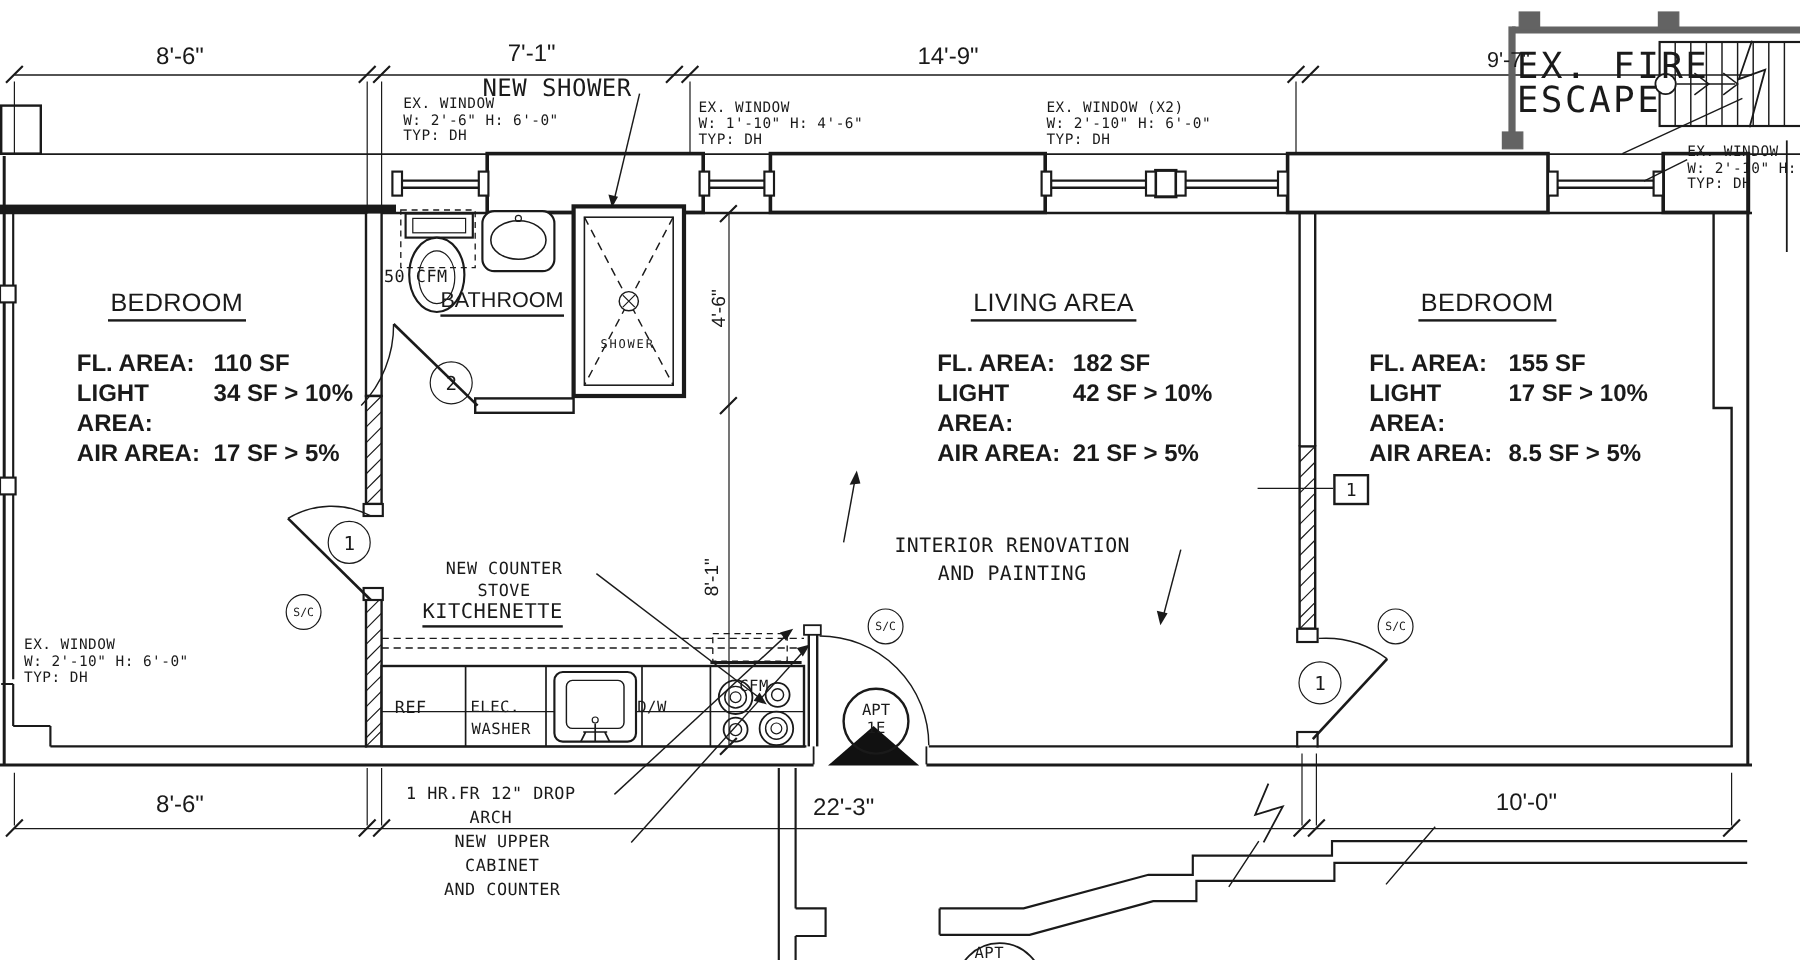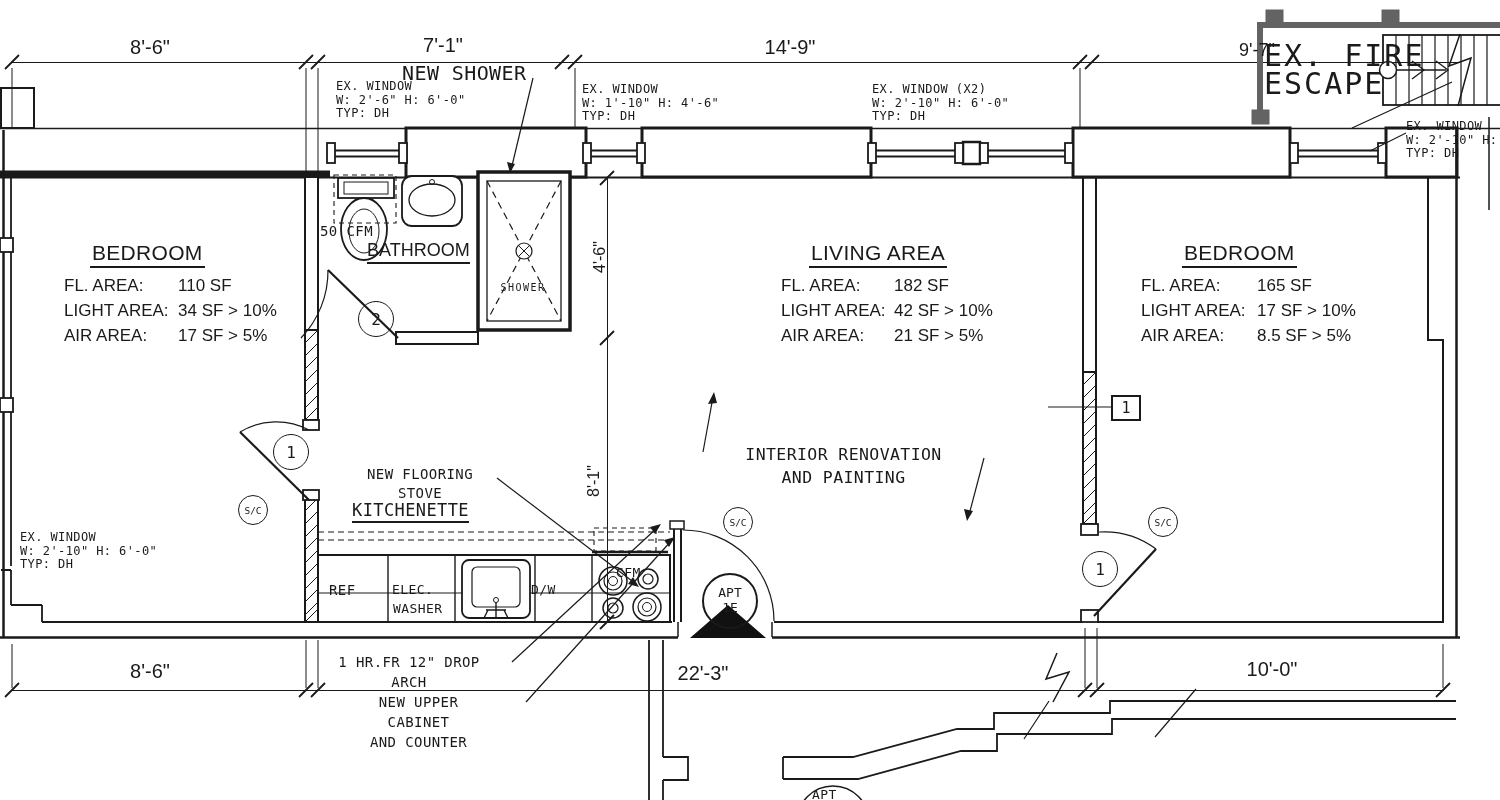--- a/index.html
+++ b/index.html
@@ -5,22 +5,22 @@
   html,body{margin:0;padding:0;background:#e8e8e8;}
   .canvas{position:relative;width:1500px;height:800px;background:#ffffff;overflow:hidden;
           font-family:"Liberation Sans",sans-serif;color:#1a1a1a;}
   .abs{position:absolute;}
   svg.linework{position:absolute;left:0;top:0;}
   .cad{font-family:"DejaVu Sans Mono",monospace;letter-spacing:0.4px;line-height:1.13;white-space:nowrap;}
   .dim{font-size:20px;white-space:nowrap;transform:translateX(-50%);}
   .dimv{font-size:16px;white-space:nowrap;transform:rotate(-90deg);transform-origin:center;}
   .winspec{font-size:12px;}
   .room .room-title{font-size:21px;letter-spacing:0.3px;border-bottom:2px solid #1a1a1a;
-        display:inline-block;padding:0 2px 1px 2px;margin-bottom:5px;}
-  .rrow{display:flex;font-size:17px;line-height:25px;}
+        display:inline-block;padding:0 2px 1px 2px;margin-bottom:23px;}
+  .rrow{display:flex;font-size:20px;line-height:25px;font-weight:bold;}
   .rlbl{display:inline-block;}
   .underl{border-bottom:2px solid #1a1a1a;padding-bottom:1px;}
   .tagcirc{border:1.8px solid #1a1a1a;border-radius:50%;display:flex;align-items:center;justify-content:center;
            font-family:"DejaVu Sans Mono",monospace;background:transparent;}
   .tagbox{border:2px solid #1a1a1a;display:flex;align-items:center;justify-content:center;
           font-family:"DejaVu Sans Mono",monospace;background:#fff;}
   .ralign{text-align:center;}
 </style>
 </head>
 <body>
@@ -279,21 +279,21 @@
   <div>EX. FIRE</div>
   <div>ESCAPE</div>
 </div>
 
 <div class="abs cad ralign" style="left:700px;top:444px;width:287px;font-size:16.5px;line-height:22.5px">
   <div>INTERIOR RENOVATION</div>
   <div>AND PAINTING</div>
 </div>
 
 <div class="abs cad ralign" style="left:348px;top:465px;width:144px;font-size:14px;line-height:19px">
-  <div>NEW FLOORING</div>
+  <div>NEW COUNTER</div>
   <div>STOVE</div>
 </div>
 
 <div class="abs cad underl" style="left:352px;top:501px;font-size:17px">KITCHENETTE</div>
 
 <div class="abs underl" style="left:367px;top:240px;font-size:18px">BATHROOM</div>
 
 <div class="abs cad" style="left:320px;top:224px;font-size:14px">50 CFM</div>
 <div class="abs cad" style="left:483px;top:282px;width:80px;text-align:center;font-size:10px;letter-spacing:1.5px">SHOWER</div>
 
@@ -342,21 +342,21 @@
   <div class="rrow">
         <span class="rlbl" style="width:113px">AIR AREA:</span>
         <span>21 SF &gt; 5%</span>
       </div>
 </div>
 
 <div class="abs room" style="left:1141px;top:241px">
   <div class="room-title" style="margin-left:41px">BEDROOM</div>
   <div class="rrow">
         <span class="rlbl" style="width:116px">FL. AREA:</span>
-        <span>165 SF</span>
+        <span>155 SF</span>
       </div>
   <div class="rrow">
         <span class="rlbl" style="width:116px">LIGHT AREA:</span>
         <span>17 SF &gt; 10%</span>
       </div>
   <div class="rrow">
         <span class="rlbl" style="width:116px">AIR AREA:</span>
         <span>8.5 SF &gt; 5%</span>
       </div>
 </div>

